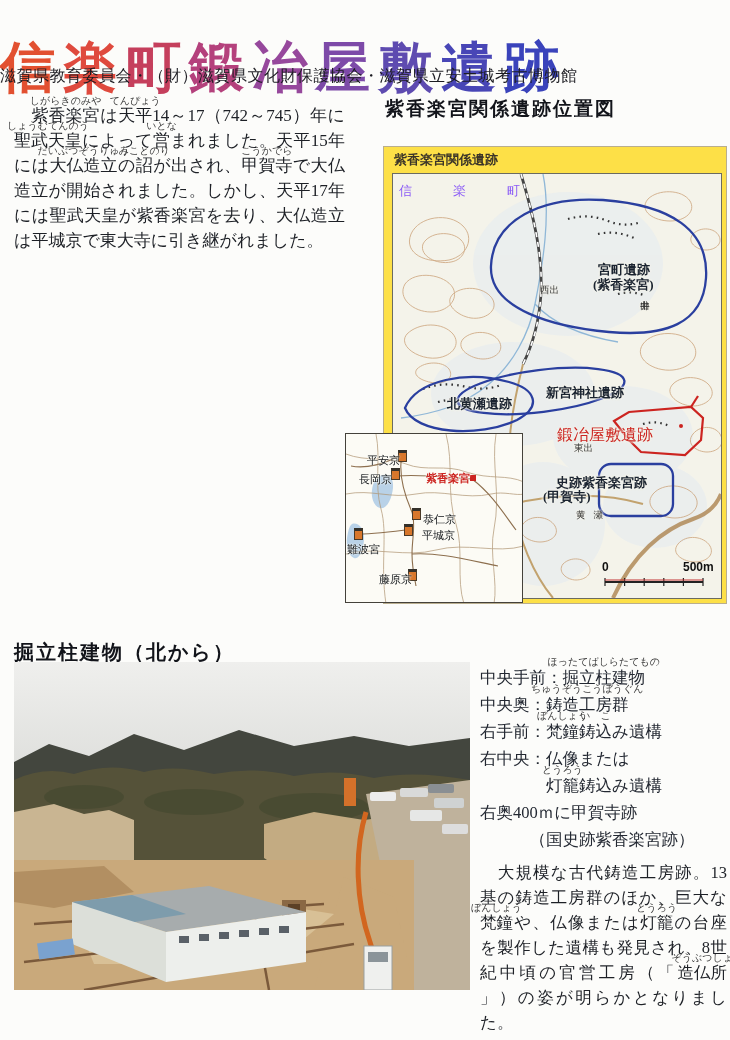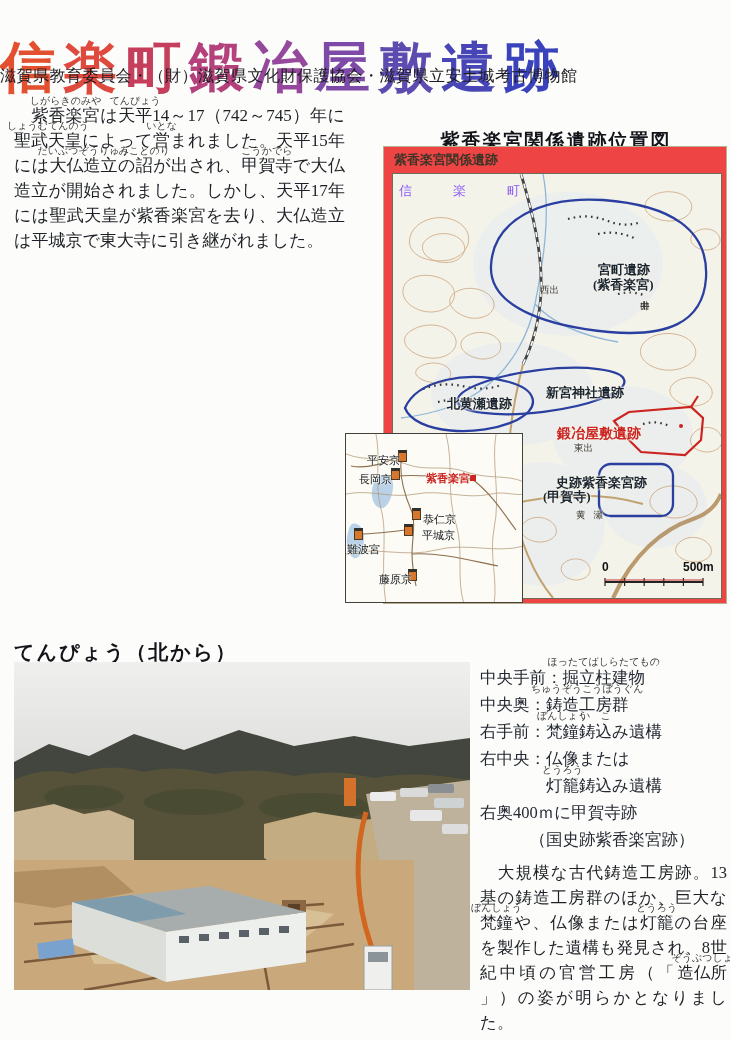--- a/index.html
+++ b/index.html
@@ -14,38 +14,38 @@
   .title .tc { display:inline-block; }
   .subtitle { position:absolute; top:66px; left:0; width:100%; text-align:left;
     font-size:16px; letter-spacing:0.5px; color:#1c1c22; }
   
   .left-col { position:absolute; left:14px; top:103px; width:331px; }
   .left-col p { margin:0; font-size:17px; line-height:25px; text-align:justify; text-justify:inter-character; }
   ruby { position:relative; display:inline-block; line-height:inherit; }
   rt { display:block; position:absolute; top:-7px; left:50%; transform:translateX(-50%);
        font-size:10px; line-height:1; letter-spacing:0; color:#3a3a3a; white-space:nowrap; }
   
-  .map-title { position:absolute; left:385px; top:128px; width:342px; text-align:center;
+  .map-title { position:absolute; left:385px; top:96px; width:342px; 
     font-size:19px; font-weight:700; letter-spacing:2px; color:#12141a; }
   .map-frame { position:absolute; left:383px; top:146px; width:344px; height:458px;
-    background:#ef4444; border:1px solid #b9ae8e; box-sizing:border-box; }
+    background:#fde047; border:1px solid #b9ae8e; box-sizing:border-box; }
   .map-frame-label { position:absolute; left:10px; top:4px; font-size:13px; font-weight:700; color:#3b3528; }
   .map-inner { position:absolute; left:8px; top:26px; width:328px; height:424px;
     background:#f4f3ea; border:1px solid #6b6b60; box-sizing:content-box; overflow:hidden; }
   .map-label { position:absolute; font-size:13px; font-weight:600; color:#1a2330; white-space:nowrap; z-index:6;
     text-shadow:0 0 3px #f4f3ea,0 0 3px #f4f3ea,0 0 3px #f4f3ea; }
   .ml-sm { font-size:9.5px; font-weight:400; color:#333; }
   .ml-town     { left:399px; top:182px; font-size:13px; letter-spacing:14px; font-weight:400; color:#8b5cf6; }
   .ml-miya1    { left:598px; top:261px; }
   .ml-miya2    { left:593px; top:276px; }
   .ml-nakaide  { left:638px; top:293px; writing-mode:vertical-rl; }
   .ml-nishide  { left:540px; top:284px; }
   .ml-shingu   { left:546px; top:384px; }
   .ml-kitakise { left:447px; top:395px; }
-  .ml-kajiya   { left:557px; top:425px; color:#cc2420; font-weight:700; font-size:14px; }
+  .ml-kajiya   { left:557px; top:425px; color:#cc2420; font-weight:400; font-size:16px; }
   .ml-higashide{ left:574px; top:442px; }
   .ml-shiseki1 { left:556px; top:474px; }
   .ml-shiseki2 { left:543px; top:488px; }
   .ml-kise     { left:576px; top:509px; letter-spacing:8px; }
   .scale-num { position:absolute; font-family:"Liberation Sans",sans-serif; font-size:12px;
     font-weight:700; color:#111; z-index:6; }
   .scale-zero { left:602px; top:560px; }
   .scale-end  { left:683px; top:560px; }
   
   .inset { position:absolute; left:345px; top:433px; width:178px; height:170px;
@@ -219,21 +219,21 @@
     <div class="inset-marker im-fujiwara"></div>
     <span class="inset-label il-heian">平安京</span>
     <span class="inset-label il-nagaoka">長岡京</span>
     <span class="inset-label red il-shiga">紫香楽宮</span>
     <span class="inset-label il-kuni">恭仁京</span>
     <span class="inset-label il-heijo">平城京</span>
     <span class="inset-label il-naniwa">難波宮</span>
     <span class="inset-label il-fujiwara">藤原京</span>
   </div>
 
-  <h2 class="photo-header">てんぴょう（北から）</h2>
+  <h2 class="photo-header">掘立柱建物（北から）</h2>
 
   <div class="photo">
     <svg width="456" height="328" viewBox="0 0 456 328" xmlns="http://www.w3.org/2000/svg">
       <defs>
         <linearGradient id="skyg" x1="0" y1="0" x2="0" y2="1">
           <stop offset="0" stop-color="#efefed"></stop>
             <stop offset="1" stop-color="#dbdcd9"></stop>
         </linearGradient>
       </defs>
       <rect x="0" y="0" width="456" height="130" fill="url(#skyg)"></rect>

